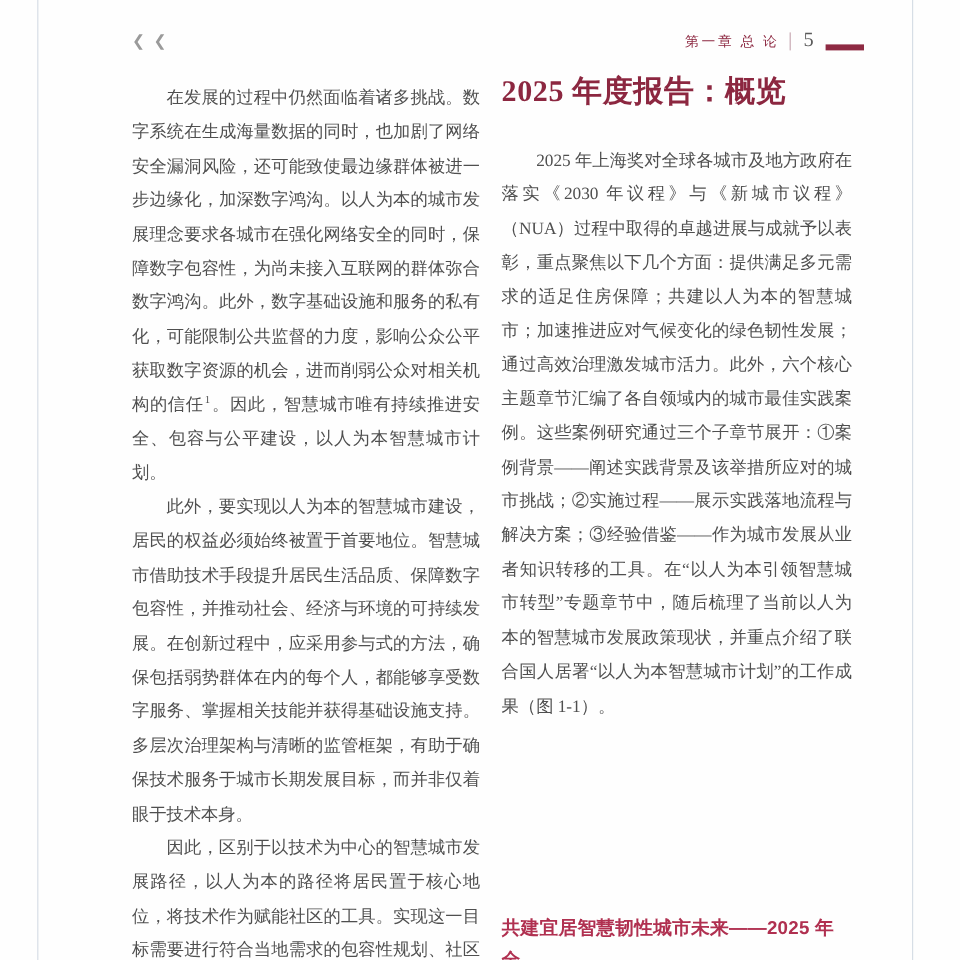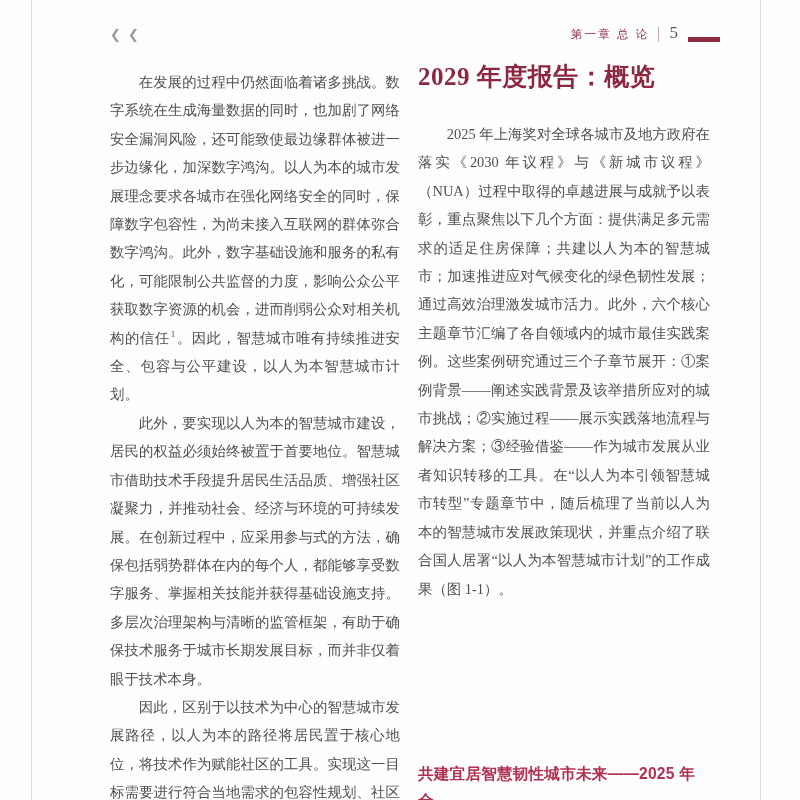--- a/index.html
+++ b/index.html
@@ -163,26 +163,26 @@
     <div class="head-right">
       <span class="chapter-label">第一章 总 论</span>
       <span class="head-divider"></span>
       <span class="page-number">5</span>
       <span class="head-bar"></span>
     </div>
   </div>
 
   <div class="col left">
     <p class="indent"><span>在发展的过程中仍然面临着诸多挑战。数字系统在生成海量数据的同时，也加剧了网络安全漏洞风险，还可能致使最边缘群体被进一步边缘化，加深数字鸿沟。以人为本的城市发展理念要求各城市在强化网络安全的同时，保障数字包容性，为尚未接入互联网的群体弥合数字鸿沟。此外，数字基础设施和服务的私有化，可能限制公共监督的力度，影响公众公平获取数字资源的机会，进而削弱公众对相关机构的信任</span><sup class="fn">1</sup><span>。因此，智慧城市唯有持续推进安全、包容与公平建设，以人为本智慧城市计划。</span></p>
-    <p class="indent">此外，要实现以人为本的智慧城市建设，居民的权益必须始终被置于首要地位。智慧城市借助技术手段提升居民生活品质、增强社区凝聚力，并推动社会、经济与环境的可持续发展。在创新过程中，应采用参与式的方法，确保包括弱势群体在内的每个人，都能够享受数字服务、掌握相关技能并获得基础设施支持。多层次治理架构与清晰的监管框架，有助于确保技术服务于城市长期发展目标，而并非仅着眼于技术本身。</p>
+    <p class="indent">此外，要实现以人为本的智慧城市建设，居民的权益必须始终被置于首要地位。智慧城市借助技术手段提升居民生活品质、保障数字包容性，并推动社会、经济与环境的可持续发展。在创新过程中，应采用参与式的方法，确保包括弱势群体在内的每个人，都能够享受数字服务、掌握相关技能并获得基础设施支持。多层次治理架构与清晰的监管框架，有助于确保技术服务于城市长期发展目标，而并非仅着眼于技术本身。</p>
     <p class="indent">因此，区别于以技术为中心的智慧城市发展路径，以人为本的路径将居民置于核心地位，将技术作为赋能社区的工具。实现这一目标需要进行符合当地需求的包容性规划、社区参与以及协作创新。政府与公共机构在其中扮演核心角色，不仅要确保技术能促进广泛的公民参与，还必须使其符合人权与可持续发展框架。随着城市智能化程度的提升，更要保障其发展兼具包容性、韧性与人文关怀。</p>
   </div>
 
   <div class="col right">
-    <h1 class="report-title">2029 年度报告：概览</h1>
+    <h1 class="report-title">2025 年度报告：概览</h1>
     <p class="indent">2025 年上海奖对全球各城市及地方政府在落实《2030 年议程》与《新城市议程》（NUA）过程中取得的卓越进展与成就予以表彰，重点聚焦以下几个方面：提供满足多元需求的适足住房保障；共建以人为本的智慧城市；加速推进应对气候变化的绿色韧性发展；通过高效治理激发城市活力。此外，六个核心主题章节汇编了各自领域内的城市最佳实践案例。这些案例研究通过三个子章节展开：①案例背景——阐述实践背景及该举措所应对的城市挑战；②实施过程——展示实践落地流程与解决方案；③经验借鉴——作为城市发展从业者知识转移的工具。在“以人为本引领智慧城市转型”专题章节中，随后梳理了当前以人为本的智慧城市发展政策现状，并重点介绍了联合国人居署“以人为本智慧城市计划”的工作成果（图 1-1）。</p>
   </div>
 
   <div class="section-heading">
     <div>共建宜居智慧韧性城市未来——2025 年全</div>
 
   </div>
 
 </div>
 

